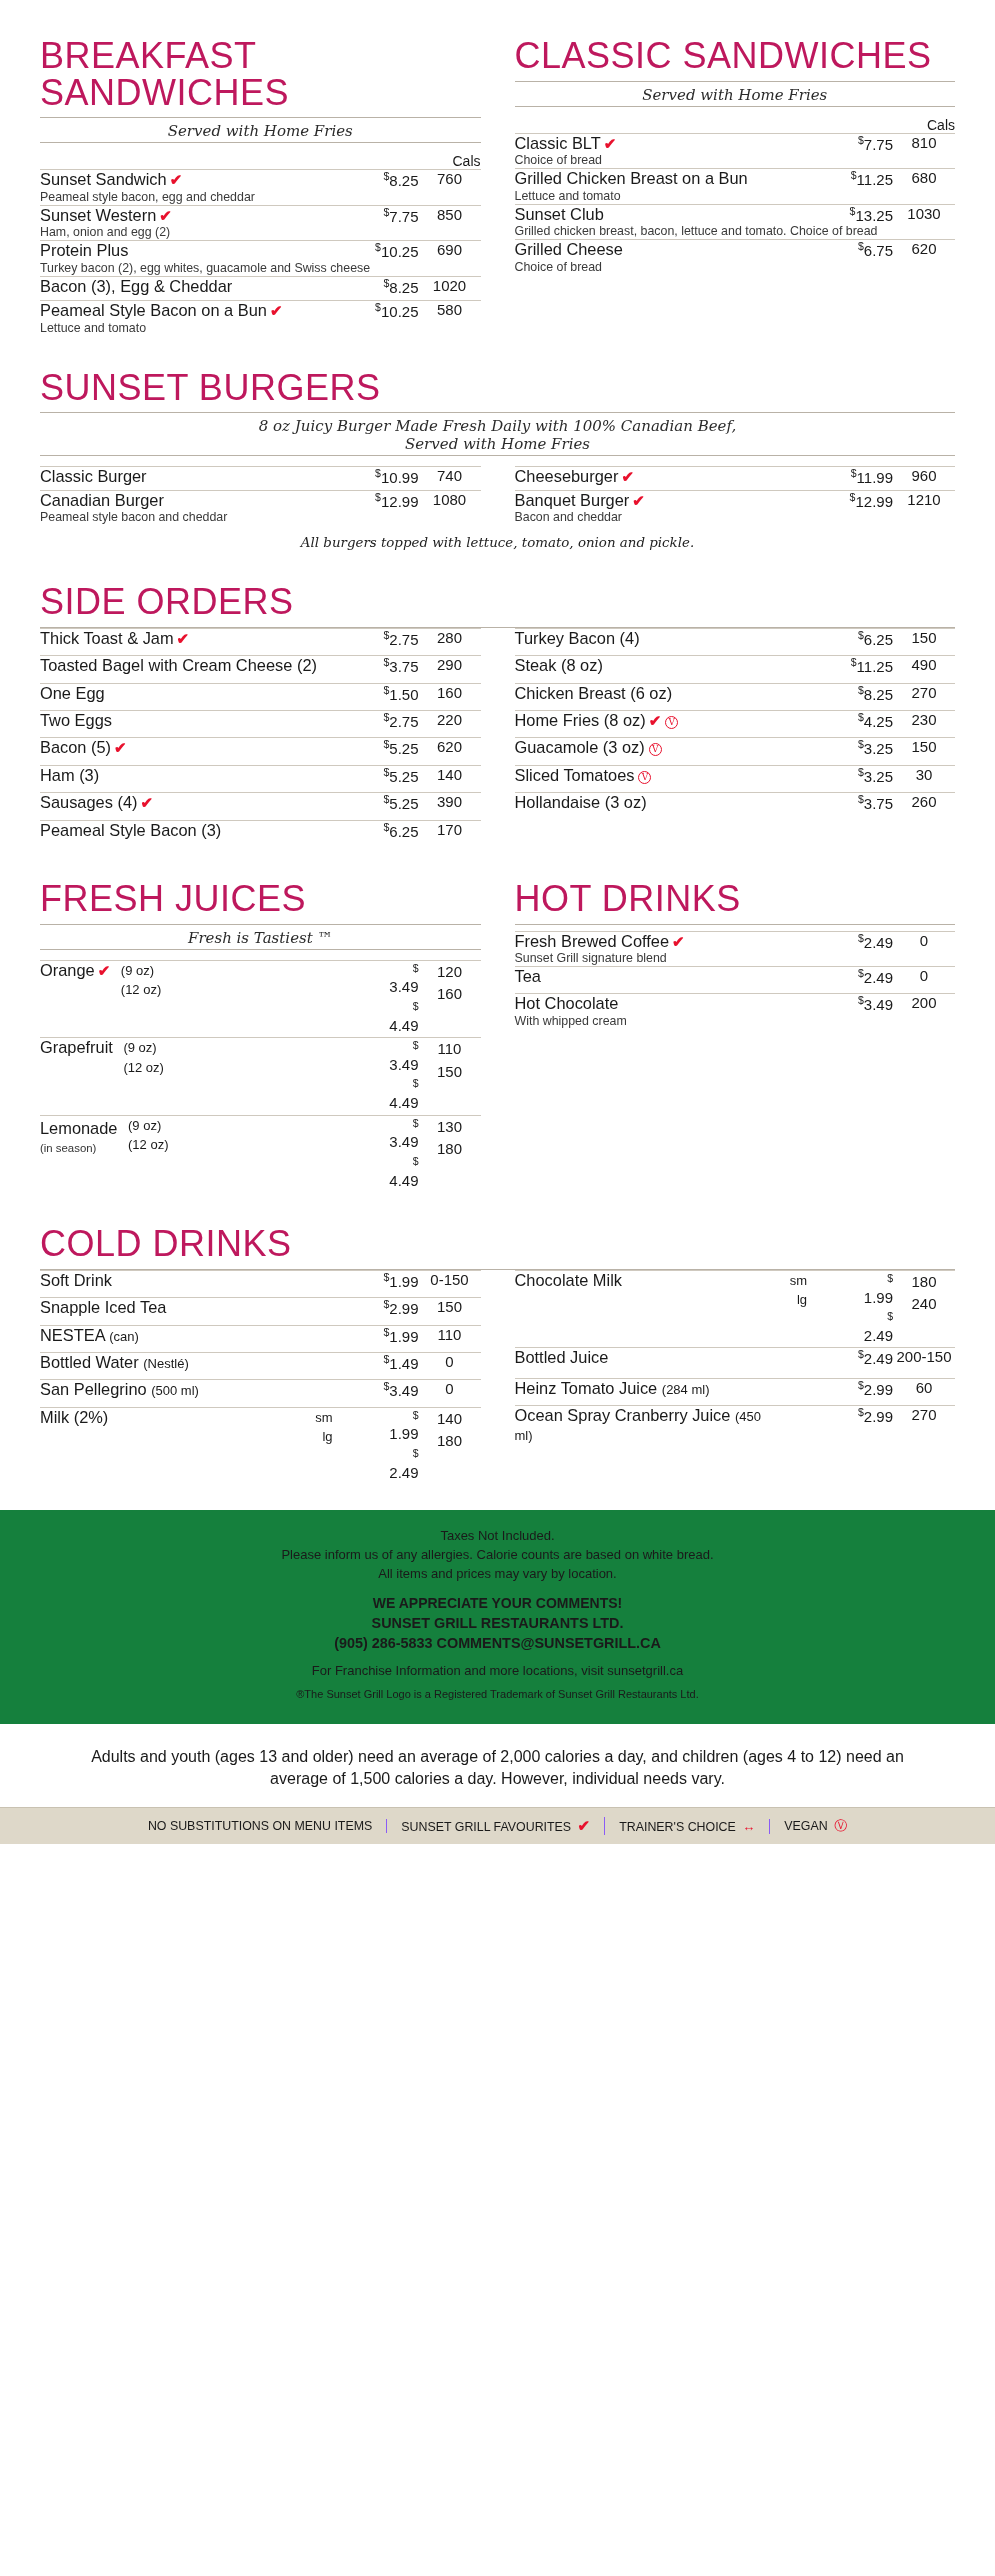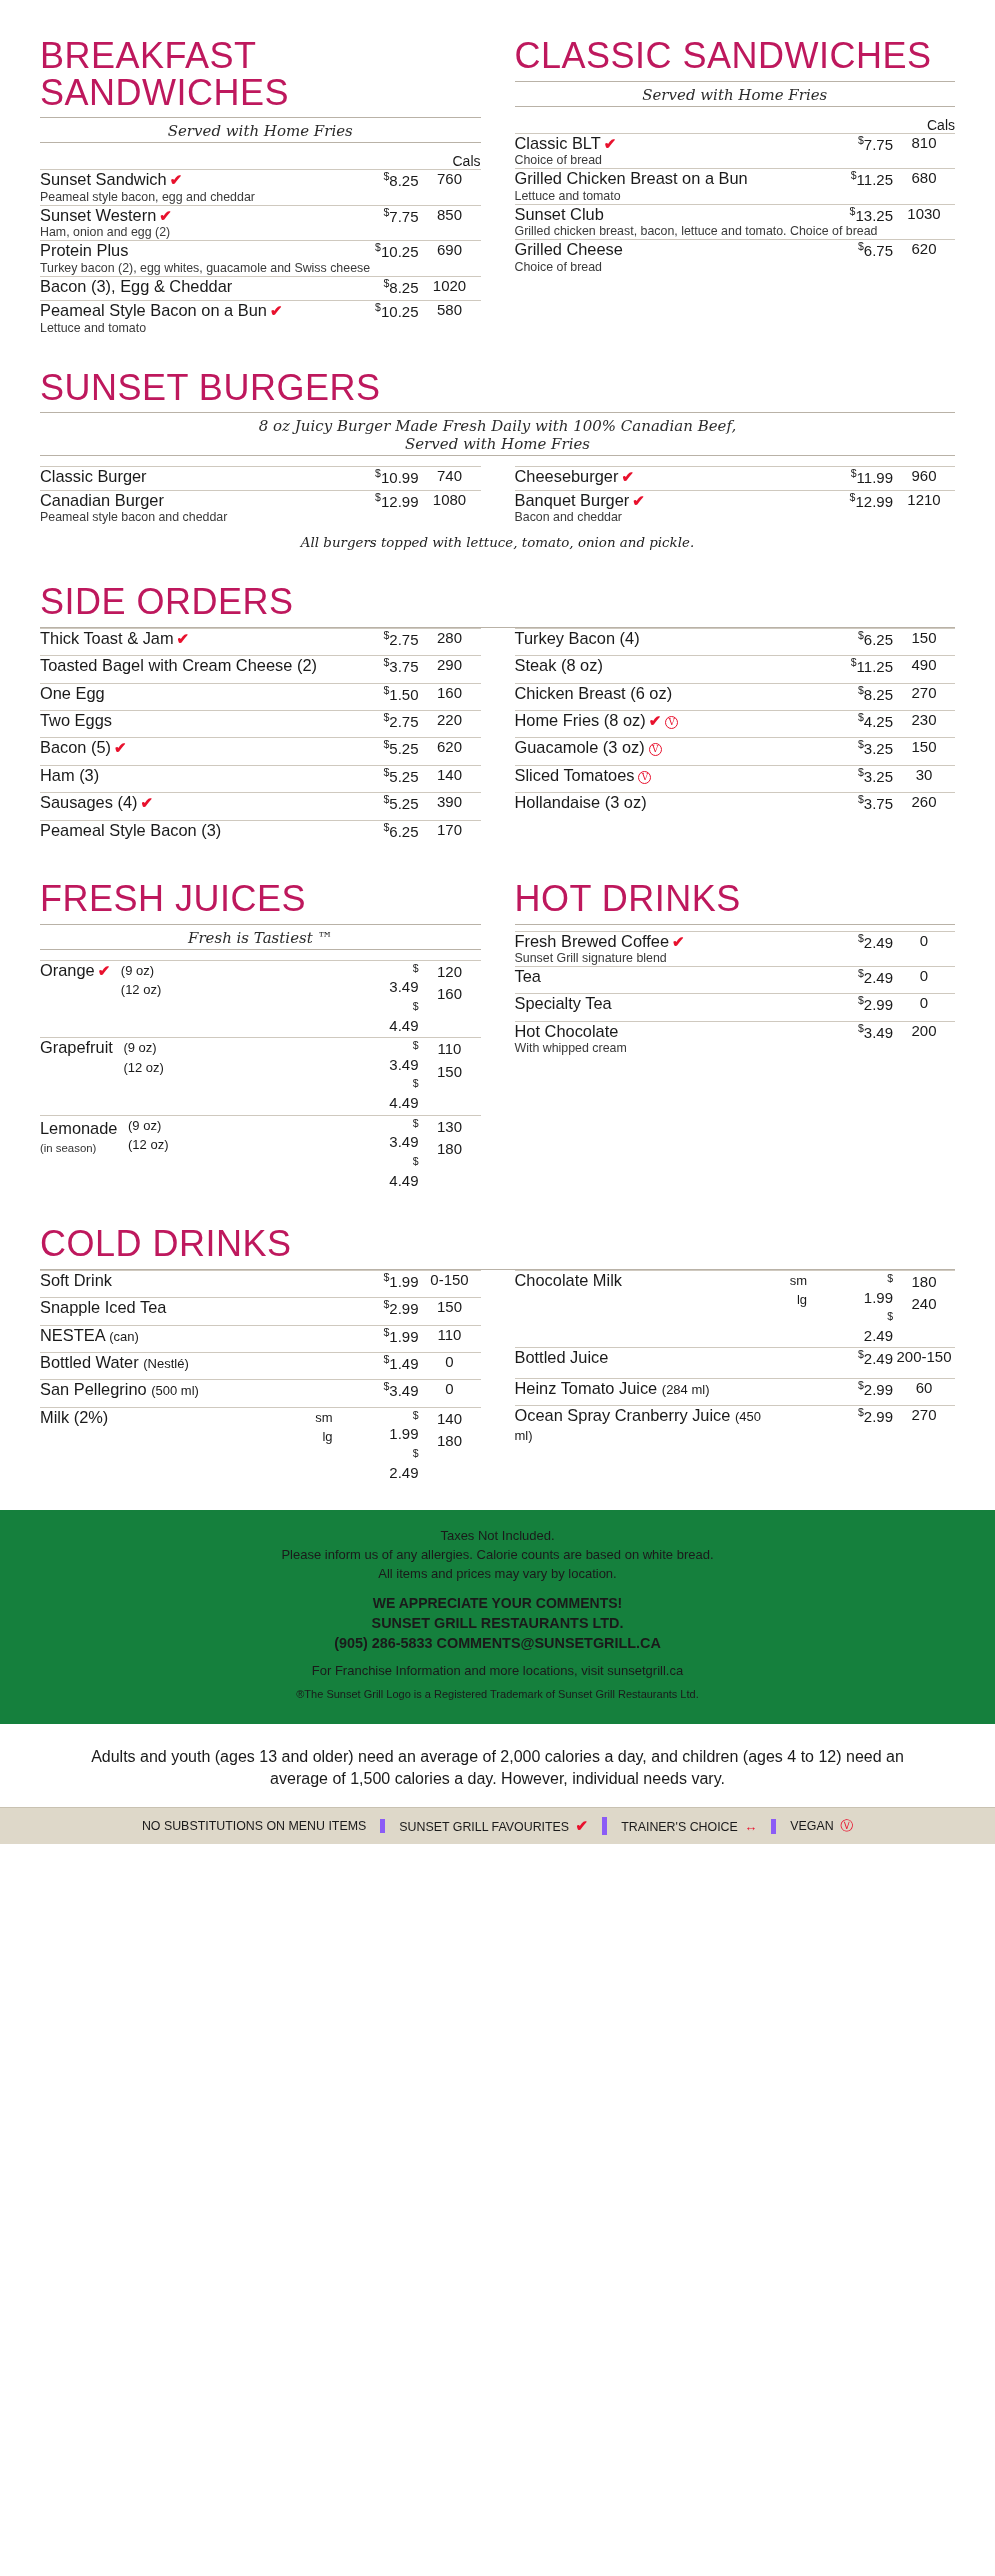--- a/index.html
+++ b/index.html
@@ -160,21 +160,21 @@
   .legend {
     background:#ded8c9;
     display:flex;
     justify-content:center;
     align-items:center;
     gap:0;
     font-size:12.4px;
     padding:9px 0;
     border-top:1px solid #c9c2b2;
   }
-  .legend .cell { padding:0 14px; border-right:5px solid #8b5cf6; white-space:nowrap; }
+  .legend .cell { padding:0 14px; border-right:1px solid #8b5cf6; white-space:nowrap; }
   .legend .cell:last-child { border-right:0; }
 
   .block { padding:0 40px; }
   .sec { margin-top:34px; }
   .sec-top { margin-top:38px; }
 </style>
 </head>
 <body>
 
 <div class="page">
@@ -543,25 +543,20 @@
             <td class="name"><span>Fresh Brewed Coffee</span><span class="fav">✔</span></td>
             <td class="price"><span class="cur">$</span><span>2.49</span></td>
             <td class="cals">0</td>
           </tr>
           <tr>
                 <td class="desc" colspan="3">Sunset Grill signature blend</td>
               </tr>
           <tr class="row-line">
             <td class="name" style="padding-bottom:7px"><span>Tea</span></td>
             <td class="price"><span class="cur">$</span><span>2.49</span></td>
-            <td class="cals">0</td>
-          </tr>
-          <tr class="row-line">
-            <td class="name" style="padding-bottom:7px"><span>Specialty Tea</span></td>
-            <td class="price"><span class="cur">$</span><span>2.99</span></td>
             <td class="cals">0</td>
           </tr>
           <tr class="row-line">
             <td class="name"><span>Hot Chocolate</span></td>
             <td class="price"><span class="cur">$</span><span>3.49</span></td>
             <td class="cals">200</td>
           </tr>
           <tr>
                 <td class="desc" colspan="3">With whipped cream</td>
               </tr>

